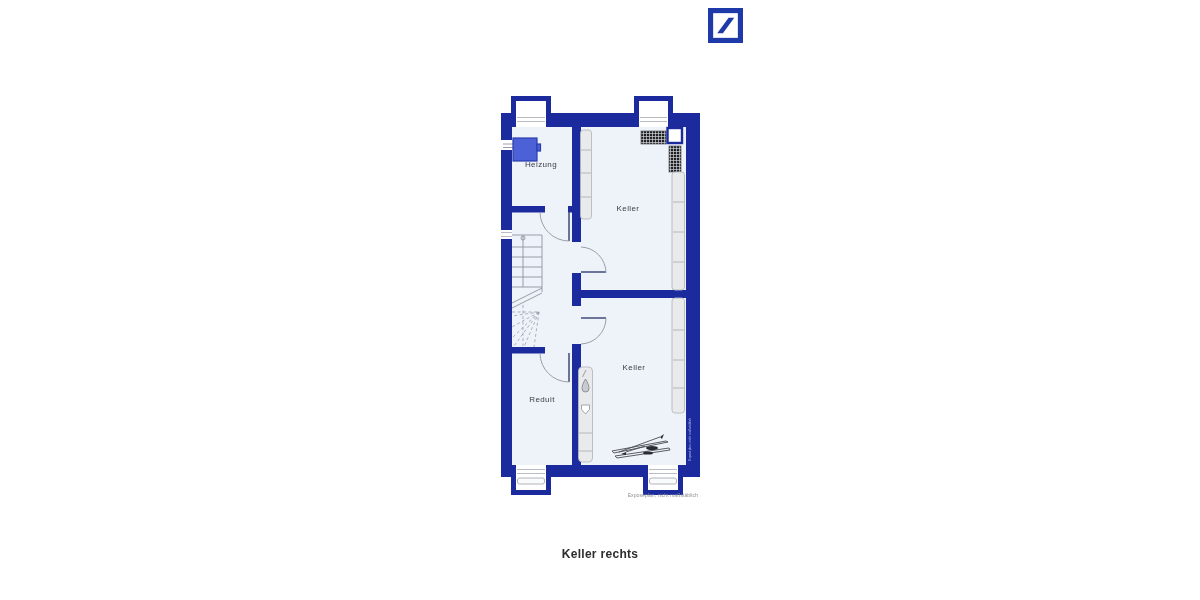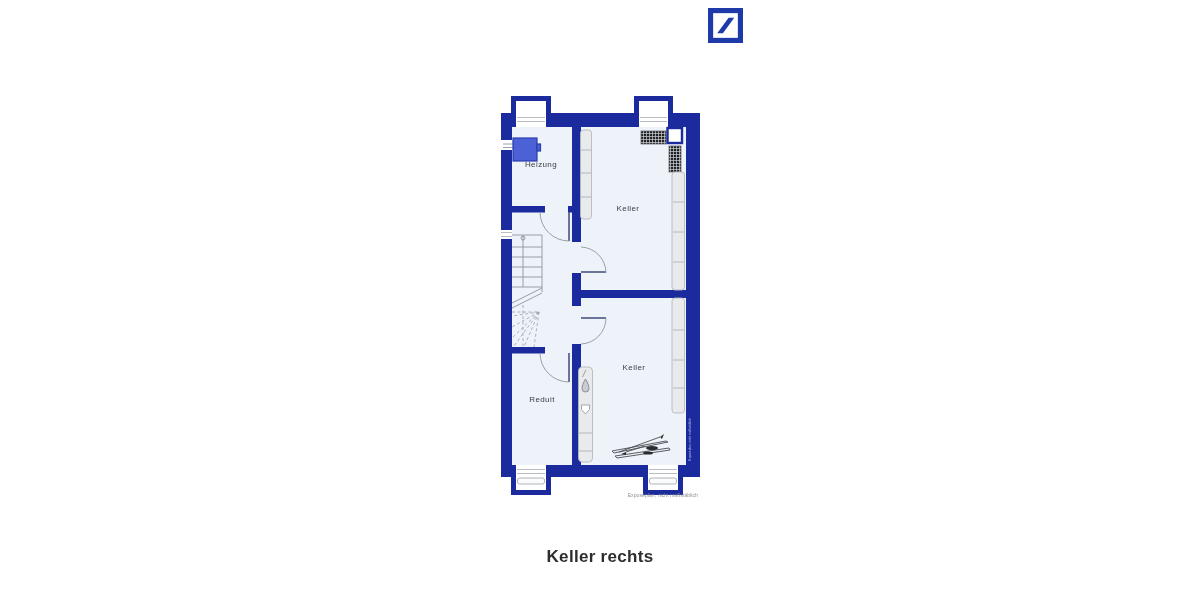--- a/index.html
+++ b/index.html
@@ -1,21 +1,21 @@
 <!DOCTYPE html>
 <html style="--wall-blue: #1b2b9d; --logo-blue: #1e3aa8; --heater-blue: #4c61d6; --floor: #eef2f9;"><head>
 <meta charset="utf-8">
 <style>
   html,body{margin:0;padding:0;background:#ffffff;}
   .canvas{position:relative;width:1116px;height:600px;background:#ffffff;overflow:hidden;
           font-family:"Liberation Sans", sans-serif;}
   .logo{position:absolute;left:708px;top:8px;width:35px;height:35px;}
   .plan{position:absolute;left:495px;top:88px;width:212px;height:420px;}
   .caption{position:absolute;left:0;top:547px;width:1200px;text-align:center;
-           font-size:17px;font-weight:700;letter-spacing:.3px;color:#2d2d2d;}
+           font-size:12px;font-weight:700;letter-spacing:.3px;color:#2d2d2d;}
   
   .wall{fill:var(--wall-blue,#1b2b9d);}
   .floor{fill:var(--floor,#eef2f9);}
   .white{fill:#ffffff;}
   .gline{stroke:#9aa0a8;stroke-width:1;fill:none;}
   .thin{stroke:#a7abb2;stroke-width:.8;fill:none;}
   .band{fill:#fafbfc;stroke:#a7abb2;stroke-width:.9;}
   .strip{fill:#e9eaec;stroke:#b6b9be;stroke-width:.9;}
   .stair{stroke:#8e939b;stroke-width:.9;fill:none;}
   .dash{stroke:#9aa0a8;stroke-width:.8;fill:none;stroke-dasharray:3 2.5;}

